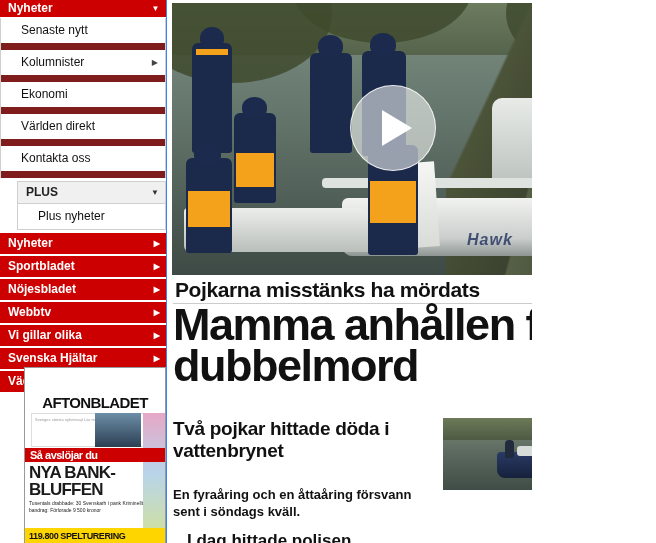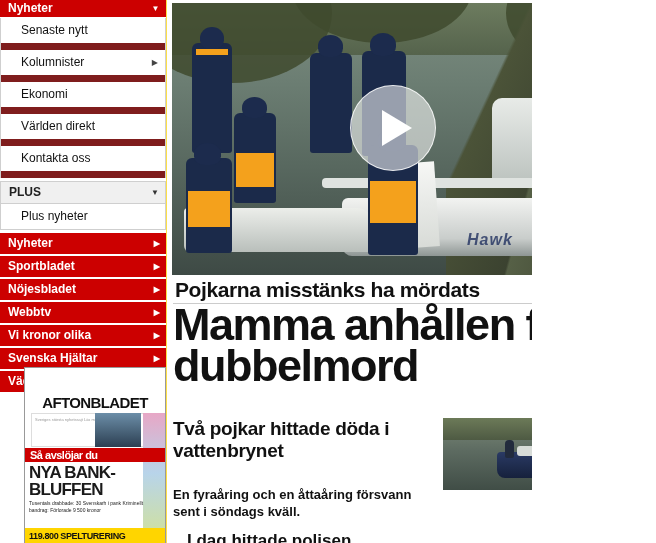--- a/index.html
+++ b/index.html
@@ -10,21 +10,21 @@
     width: 656px;
     height: 543px;
     background: #ffffff;
     font-family: "Liberation Sans", sans-serif;
     overflow: hidden;
   }
   #page {
     position: relative;
     width: 532px;
     height: 543px;
-    background: #fde047;
+    background: #3b82f6;
     overflow: hidden;
   }
 
   
   #sidebar {
     position: absolute;
     left: 0;
     top: 0;
     width: 166px;
     height: 543px;
@@ -73,20 +73,21 @@
     top: 0;
     height: 25px;
     line-height: 25px;
     font-size: 8px;
     color: #444444;
   }
   .plus-block {
     margin-top: 3px;
     border: 1px solid #cfcfcf;
     border-top: none;
+    margin-left: 17px;
   }
   .plus-head {
     background: #f0f0f0;
     font-size: 12px;
     font-weight: bold;
     color: #222222;
     height: 21px;
     line-height: 21px;
     padding-left: 8px;
     border-bottom: 1px solid #cfcfcf;
@@ -576,21 +577,21 @@
       </div>
       <div class="section-row">
         <span>Nöjesbladet</span>
         <span class="arrow">▶</span>
       </div>
       <div class="section-row">
         <span>Webbtv</span>
         <span class="arrow">▶</span>
       </div>
       <div class="section-row">
-        <span>Vi kronor olika</span>
+        <span>Vi gillar olika</span>
         <span class="arrow">▶</span>
       </div>
       <div class="section-row">
         <span>Svenska Hjältar</span>
         <span class="arrow">▶</span>
       </div>
       <div class="section-row">
         <span>Vädret</span>
         <span class="arrow">▶</span>
       </div>

